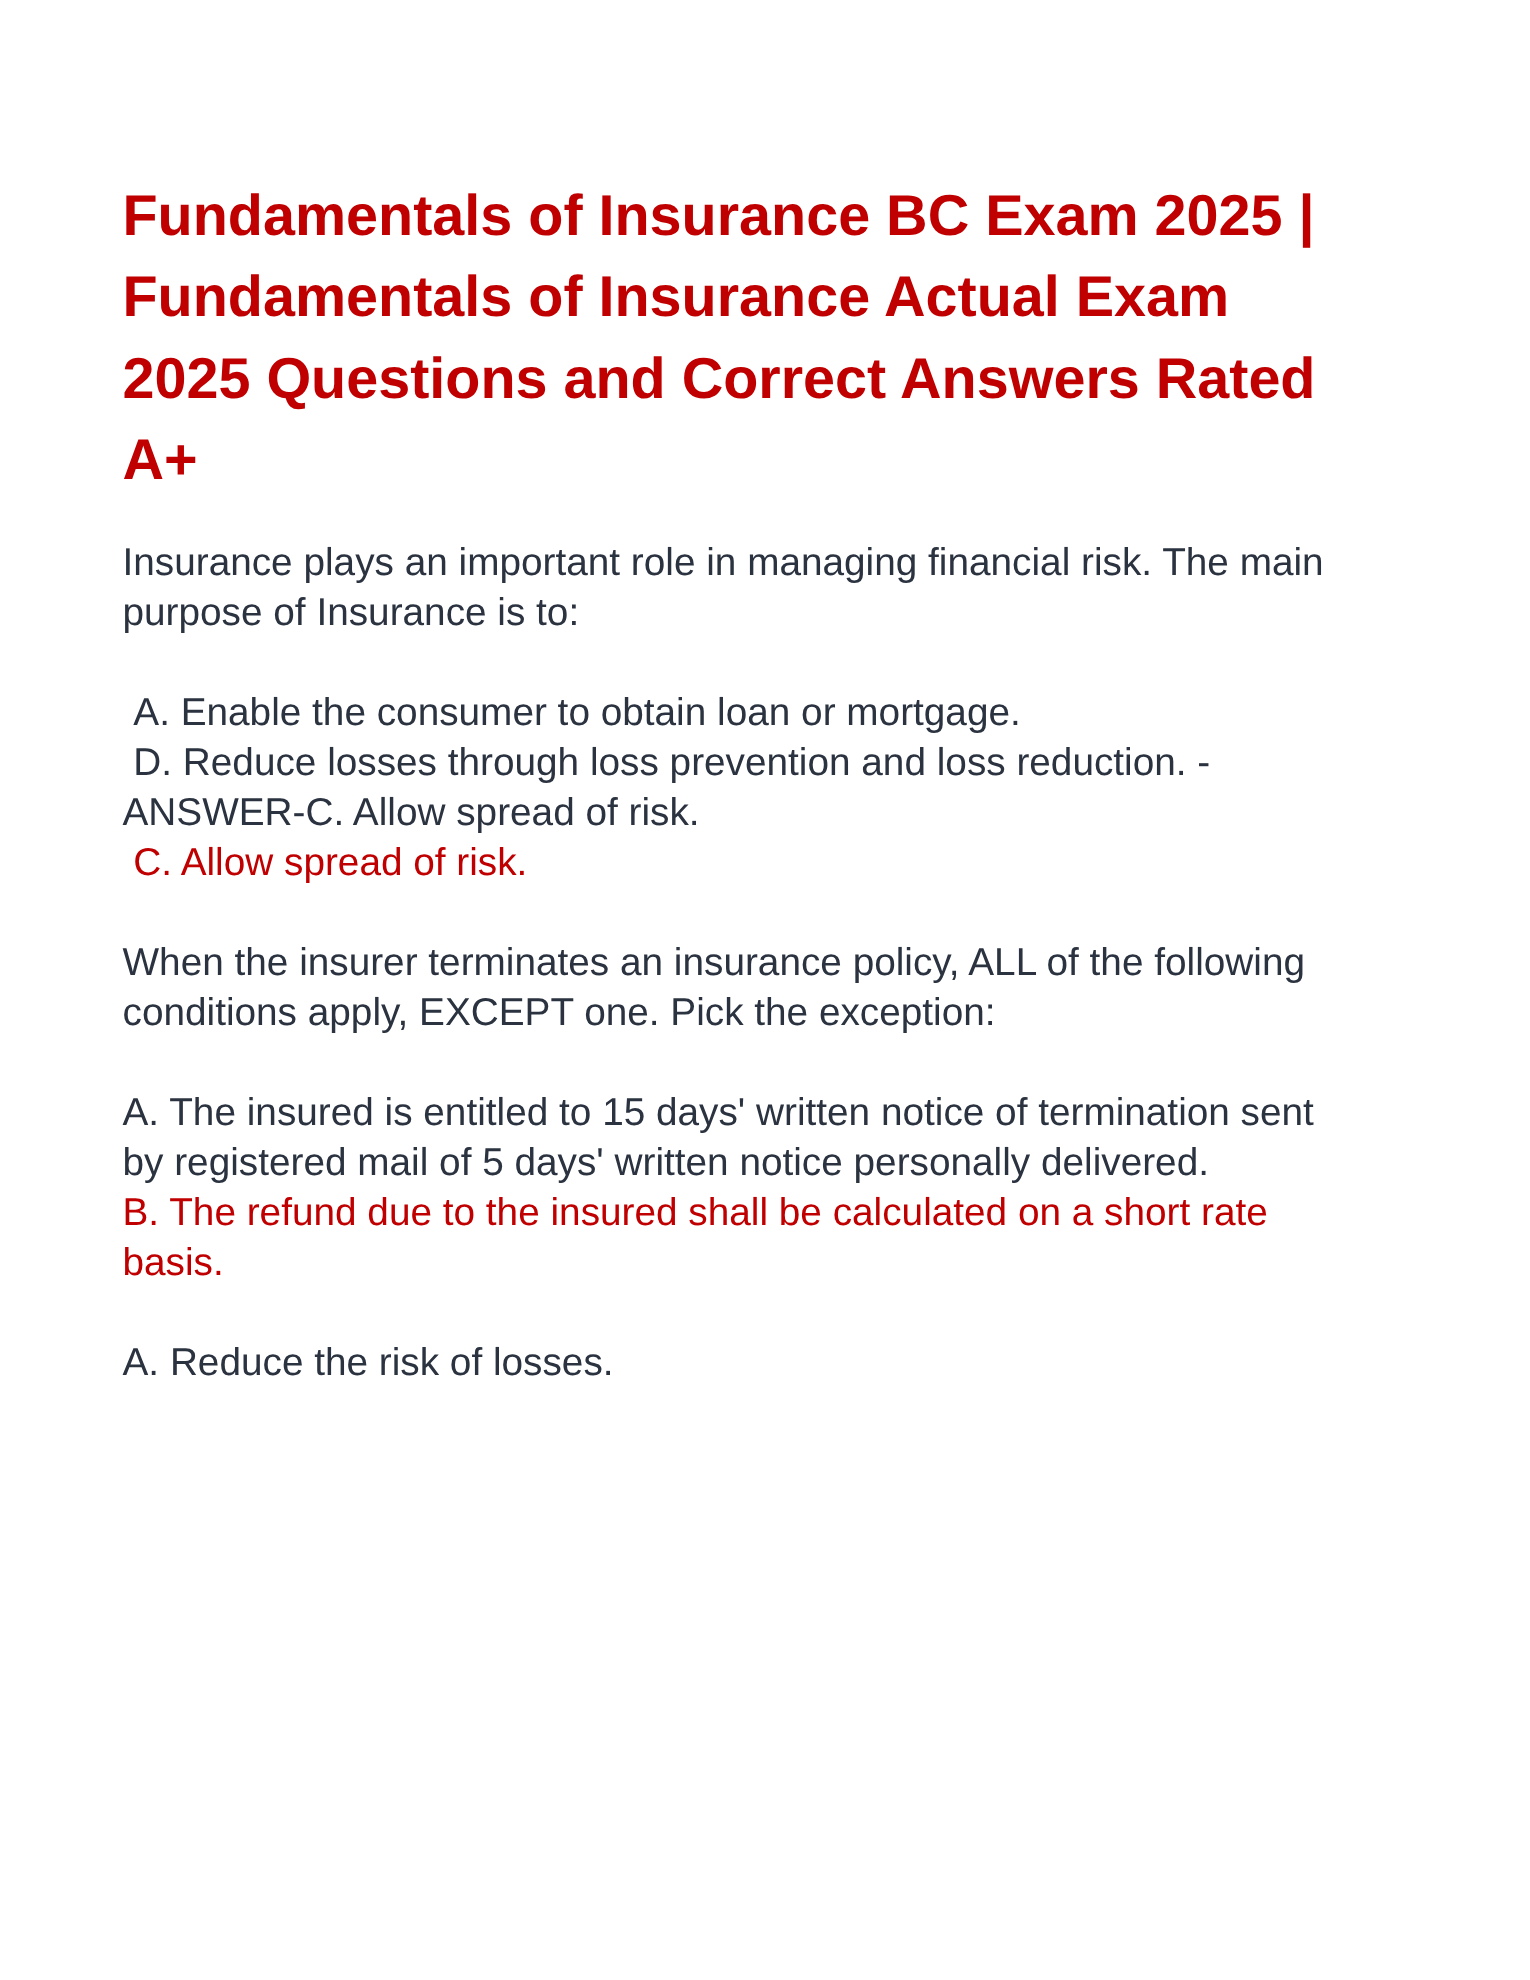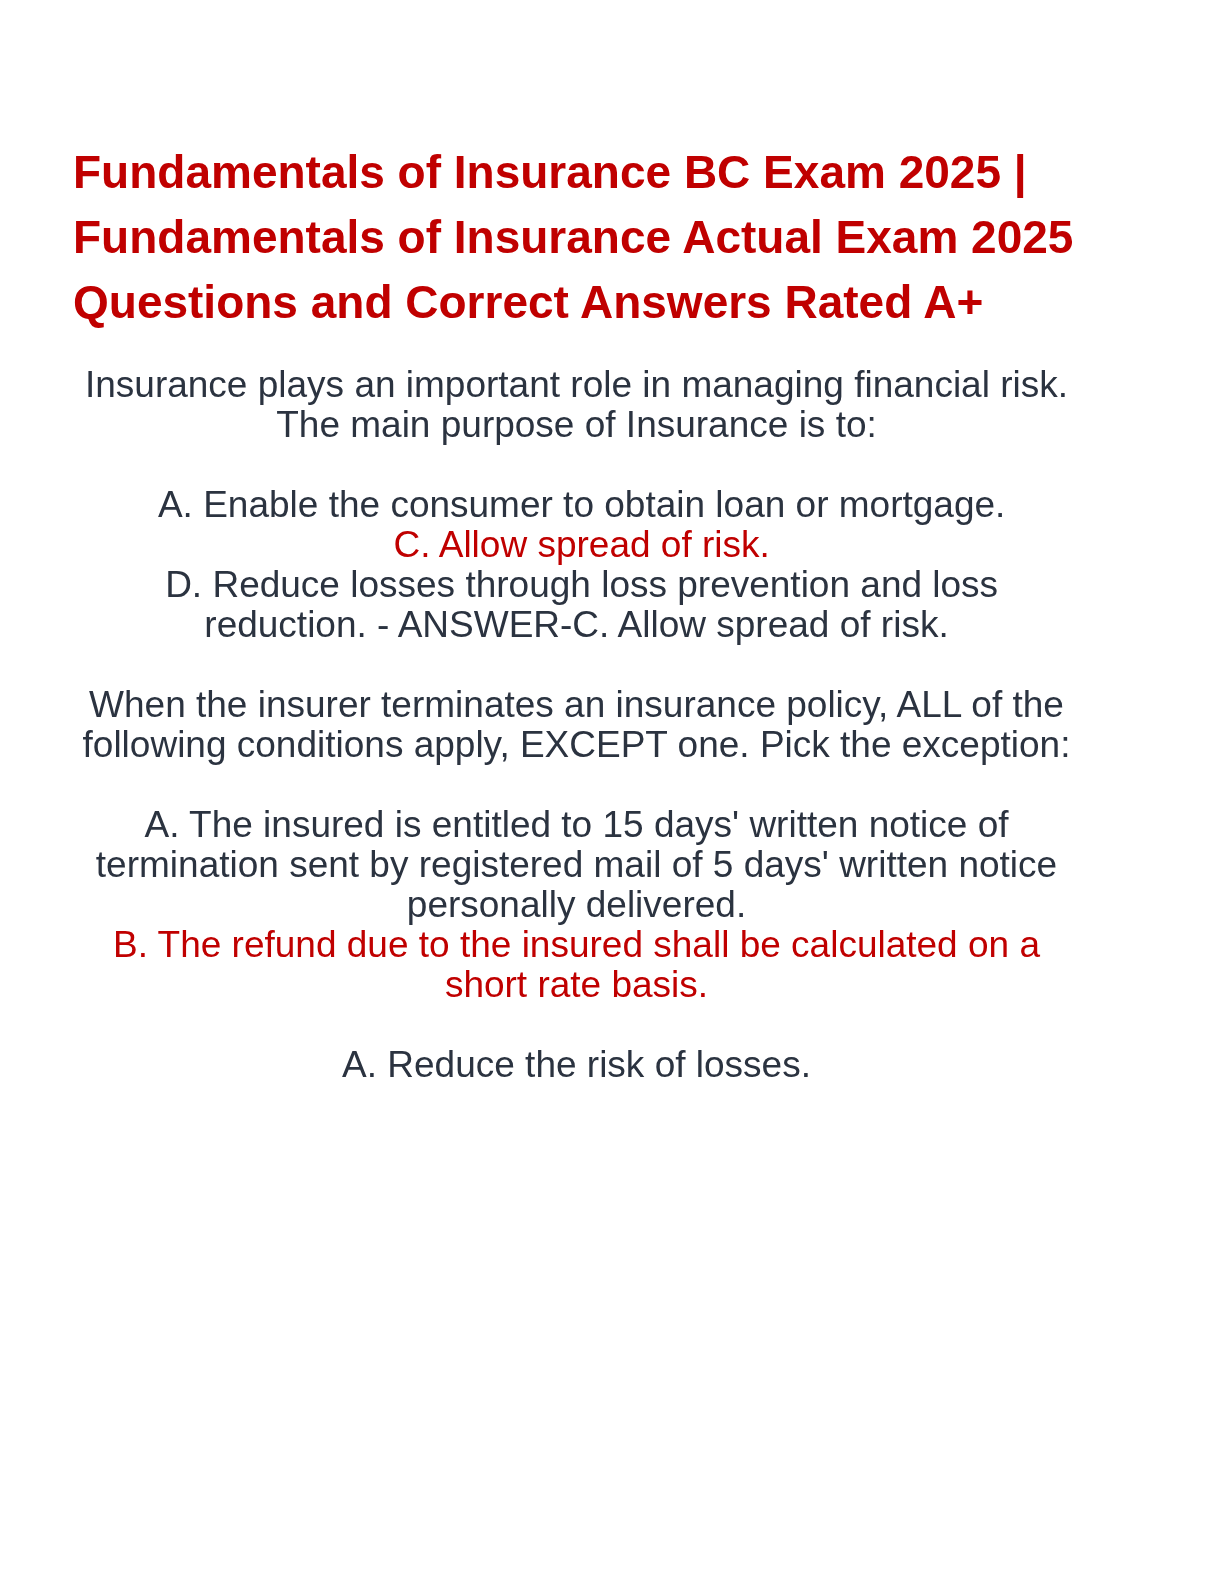--- a/index.html
+++ b/index.html
@@ -7,39 +7,38 @@
     padding: 0;
     background: #ffffff;
   }
   .page {
     position: relative;
     width: 1224px;
     height: 1584px;
     margin: 0 auto;
     background: #ffffff;
     box-sizing: border-box;
-    padding: 140px 144px 0 73px;
+    padding: 140px 144px 0 98px;
     font-family: "Liberation Sans", "DejaVu Sans", sans-serif;
     overflow: hidden;
   }
   .doc-title {
     margin: 0 0 30px 0;
     font-size: 46px;
     line-height: 65px;
     font-weight: bold;
     color: #c00000;
     white-space: pre-wrap;
   }
   .para, .option {
     margin: 0;
-    font-size: 37px;
+    font-size: 31px;
     line-height: 40px;
     color: #2b3340;
     white-space: pre-wrap;
-    text-align: center;
   }
   .block {
     margin: 16px 0 40px 0;
   }
   .prompt-block {
     margin: 0 0 40px 0;
   }
   .option.red, .red {
     color: #c00000;
   }
@@ -49,22 +48,22 @@
 
 <div class="page">
 
   <h1 class="doc-title">Fundamentals of Insurance BC Exam 2025 | Fundamentals of Insurance Actual Exam 2025 Questions and Correct Answers Rated A+</h1>
 
   <div class="prompt-block">
     <p class="para">Insurance plays an important role in managing financial risk. The main purpose of Insurance is to:</p>
   </div>
   <div class="block">
     <p class="option"> A. Enable the consumer to obtain loan or mortgage.</p>
+    <p class="option"> D. Reduce losses through loss prevention and loss reduction. - ANSWER-C. Allow spread of risk.</p>
     <p class="option red"> C. Allow spread of risk.</p>
-    <p class="option"> D. Reduce losses through loss prevention and loss reduction. - ANSWER-C. Allow spread of risk.</p>
   </div>
 
   <div class="prompt-block">
     <p class="para">When the insurer terminates an insurance policy, ALL of the following conditions apply, EXCEPT one. Pick the exception:</p>
   </div>
   <div class="block">
     <p class="option">A. The insured is entitled to 15 days' written notice of termination sent by registered mail of 5 days' written notice personally delivered.</p>
     <p class="option red">B. The refund due to the insured shall be calculated on a short rate basis.</p>
   </div>
 

